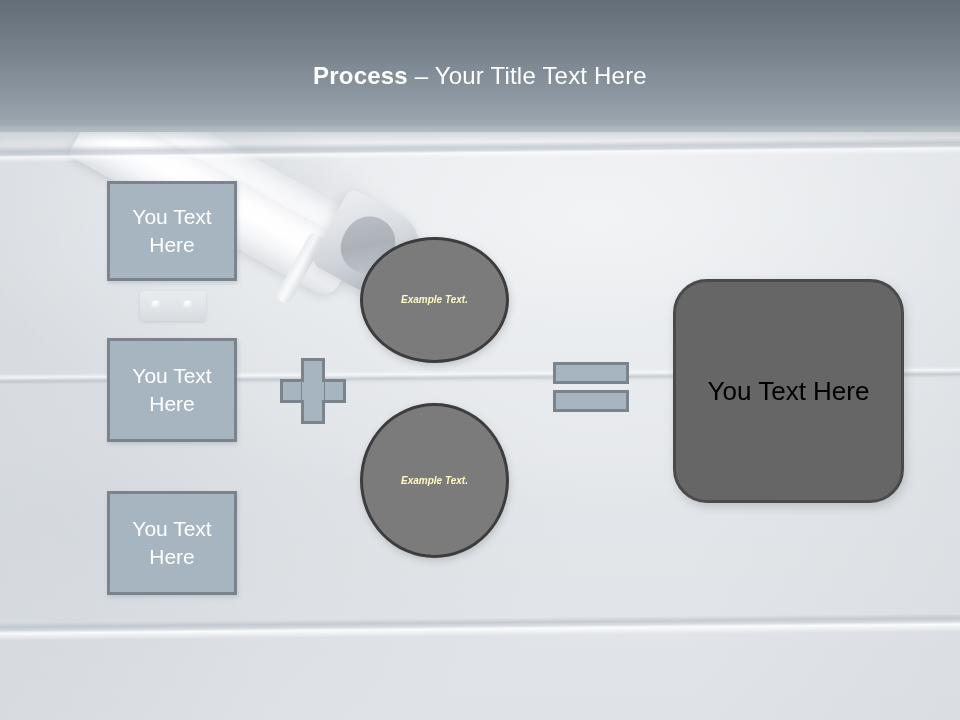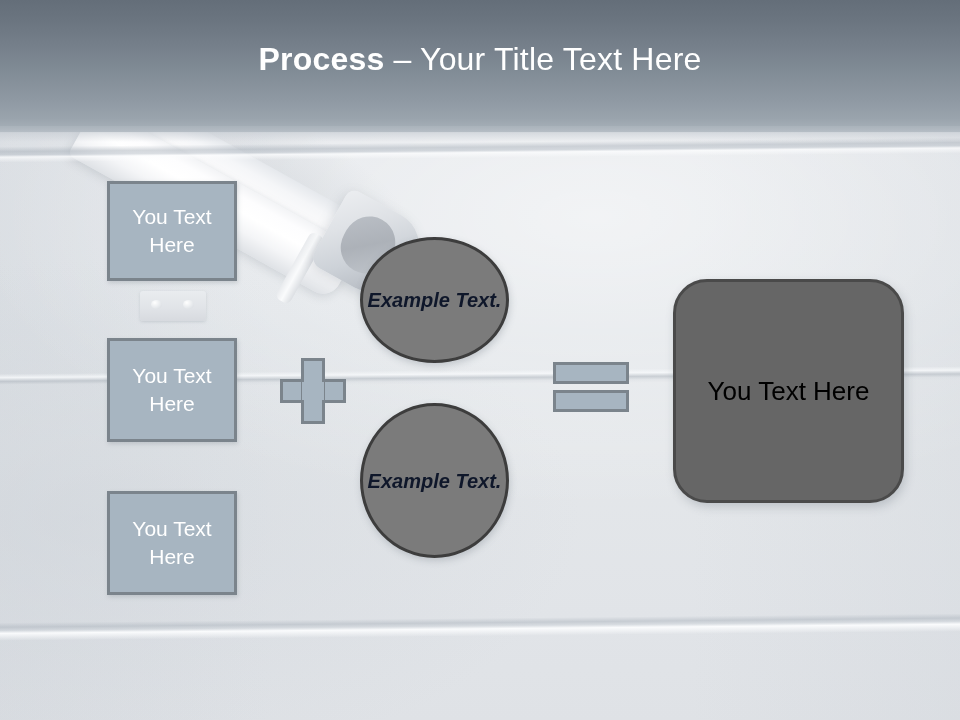--- a/index.html
+++ b/index.html
@@ -182,25 +182,25 @@
     position: absolute;
     left: 0; top: 126px;
     width: 960px; height: 16px;
     background: linear-gradient(to bottom,
       rgba(170,179,187,0.95) 0%,
       rgba(196,202,209,0.55) 45%,
       rgba(224,227,231,0.0) 100%);
   }
   .title {
     position: absolute;
-    left: 0; top: 37px;
+    left: 0; top: 54px;
     width: 960px;
     text-align: center;
     color: #ffffff;
-    font-size: 32px;
+    font-size: 24px;
     line-height: 44px;
     letter-spacing: 0.2px;
     white-space: nowrap;
   }
   .title .strong { font-weight: bold; }
   .title .light  { font-weight: normal; }
 
   
   .bluebox {
     position: absolute;
@@ -242,24 +242,24 @@
   .plus .patch.p3 { left: 22px; top: 24px; width: 4px; height: 18px; }
   .plus .patch.p4 { left: 40px; top: 24px; width: 4px; height: 18px; }
 
   
   .circle {
     position: absolute;
     border-radius: 50%;
     background: #7b7b7b;
     border: 3px solid #3d3d3d;
     box-sizing: border-box;
-    color: #0f172a;
+    color: #fef9c3;
     font-weight: bold;
     font-style: italic;
-    font-size: 20px;
+    font-size: 10px;
     line-height: 22px;
     text-align: left;
     display: flex;
     align-items: center;
     justify-content: center;
     box-shadow: 1px 3px 7px rgba(110,118,128,0.30);
   }
   .circle.c1 { left: 360px; top: 237px; width: 149px; height: 126px; }
   .circle.c2 { left: 360px; top: 403px; width: 149px; height: 155px; }
 

